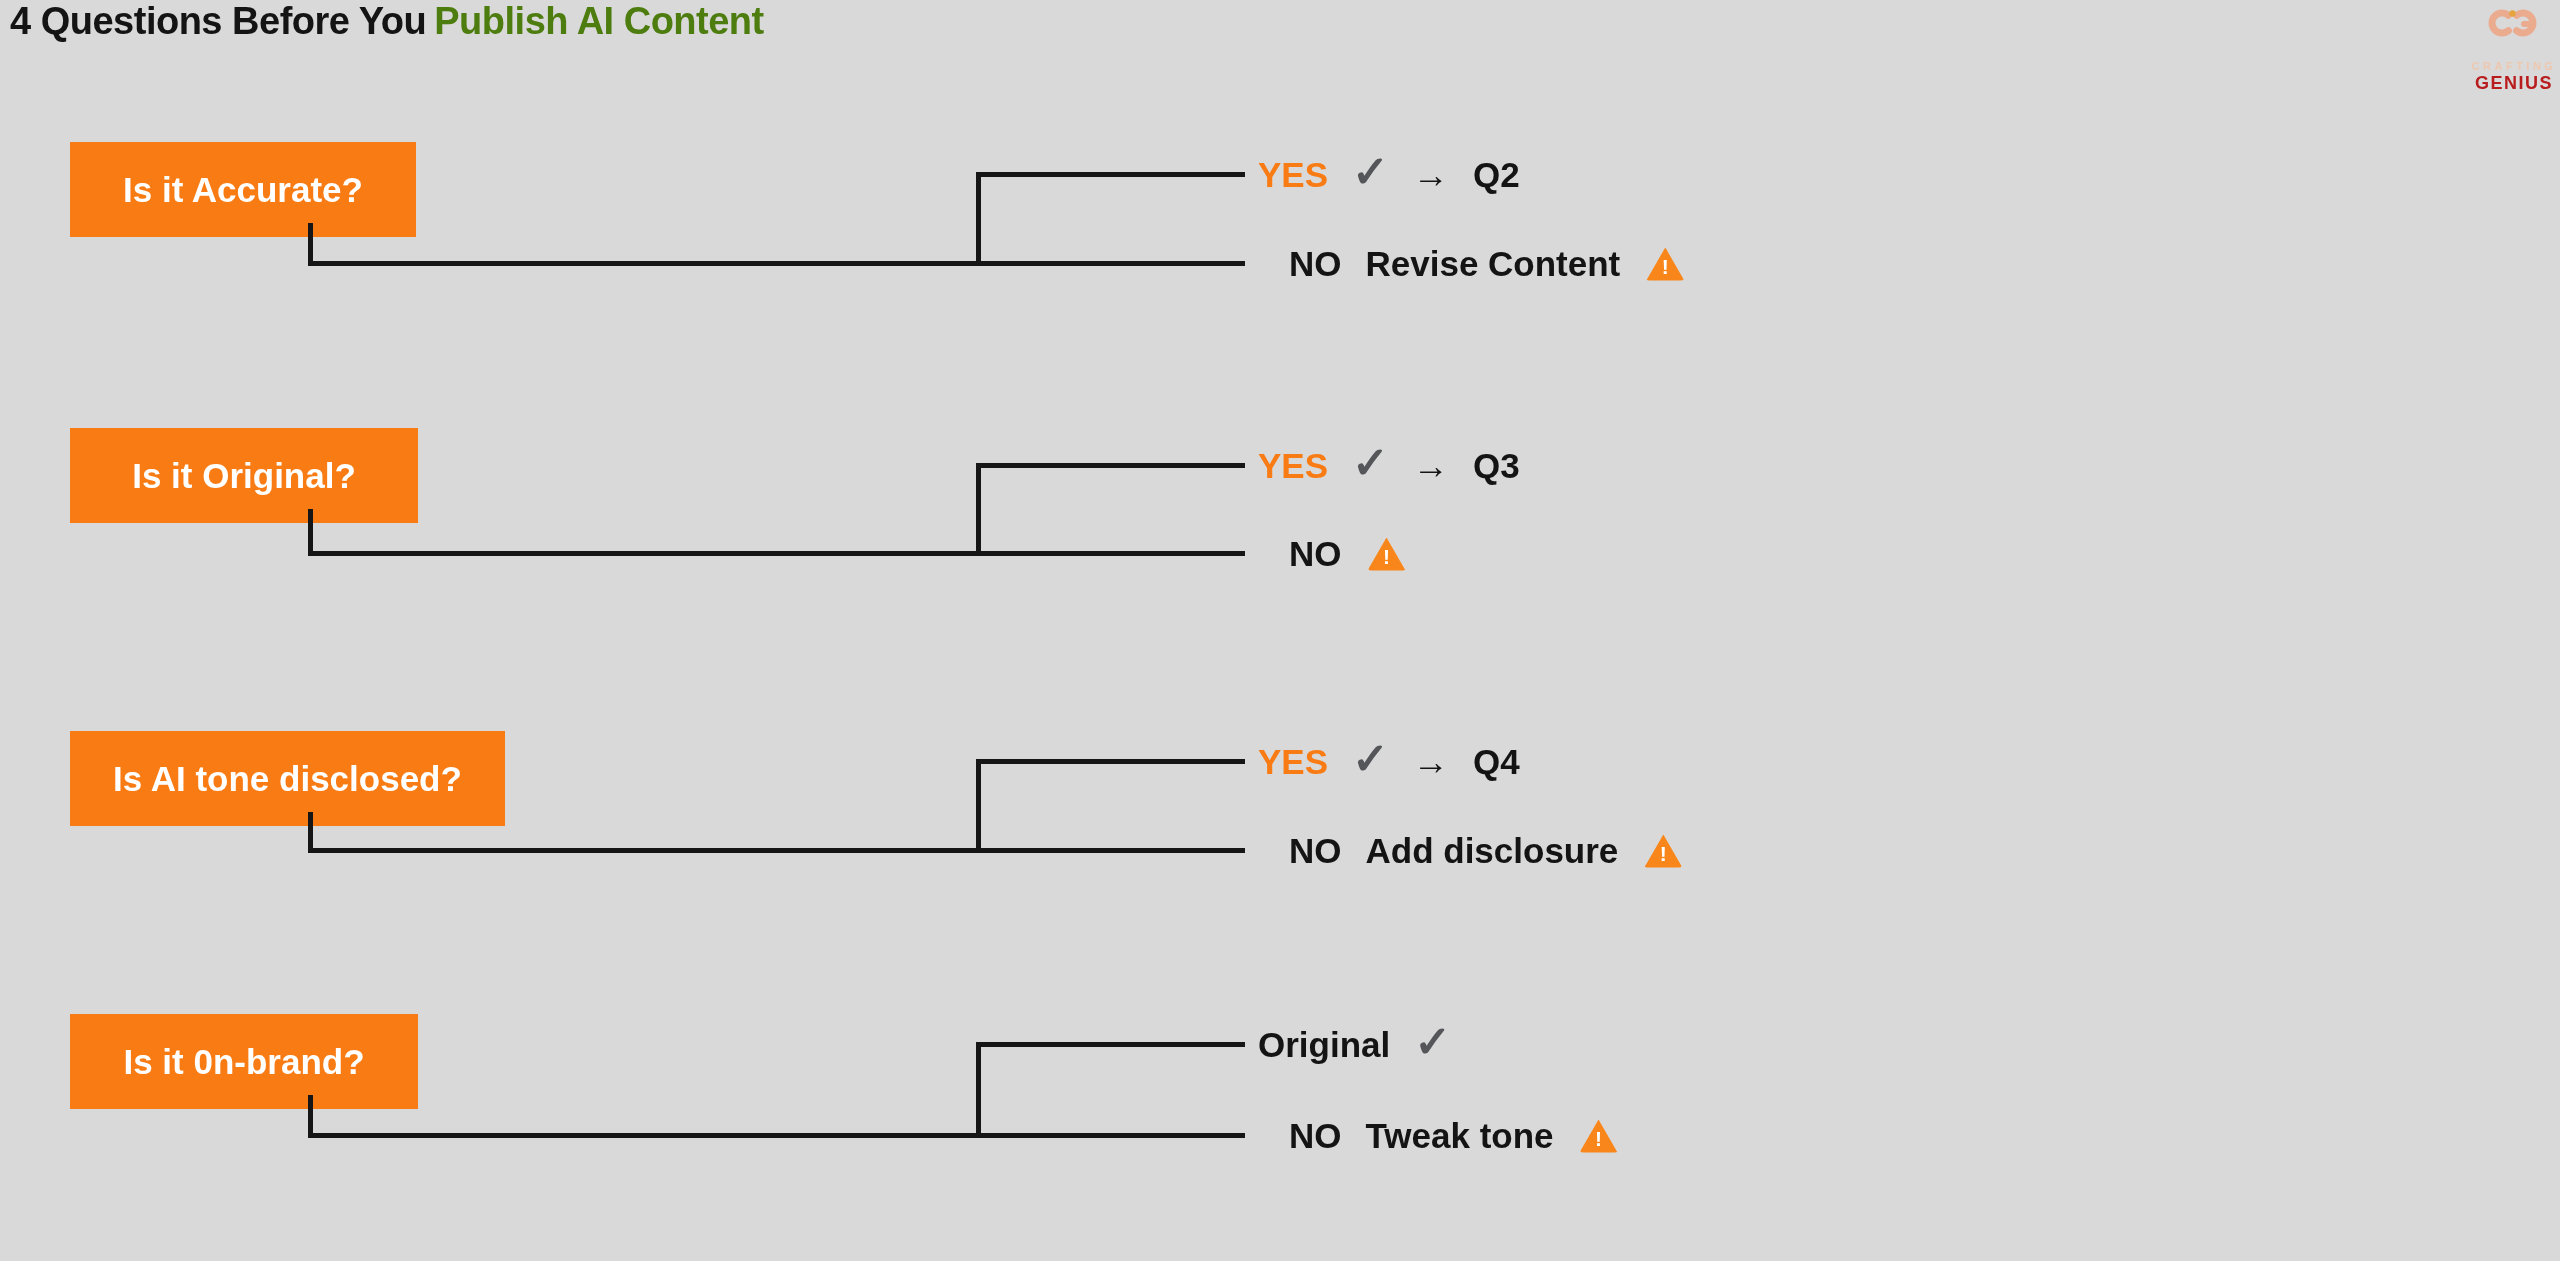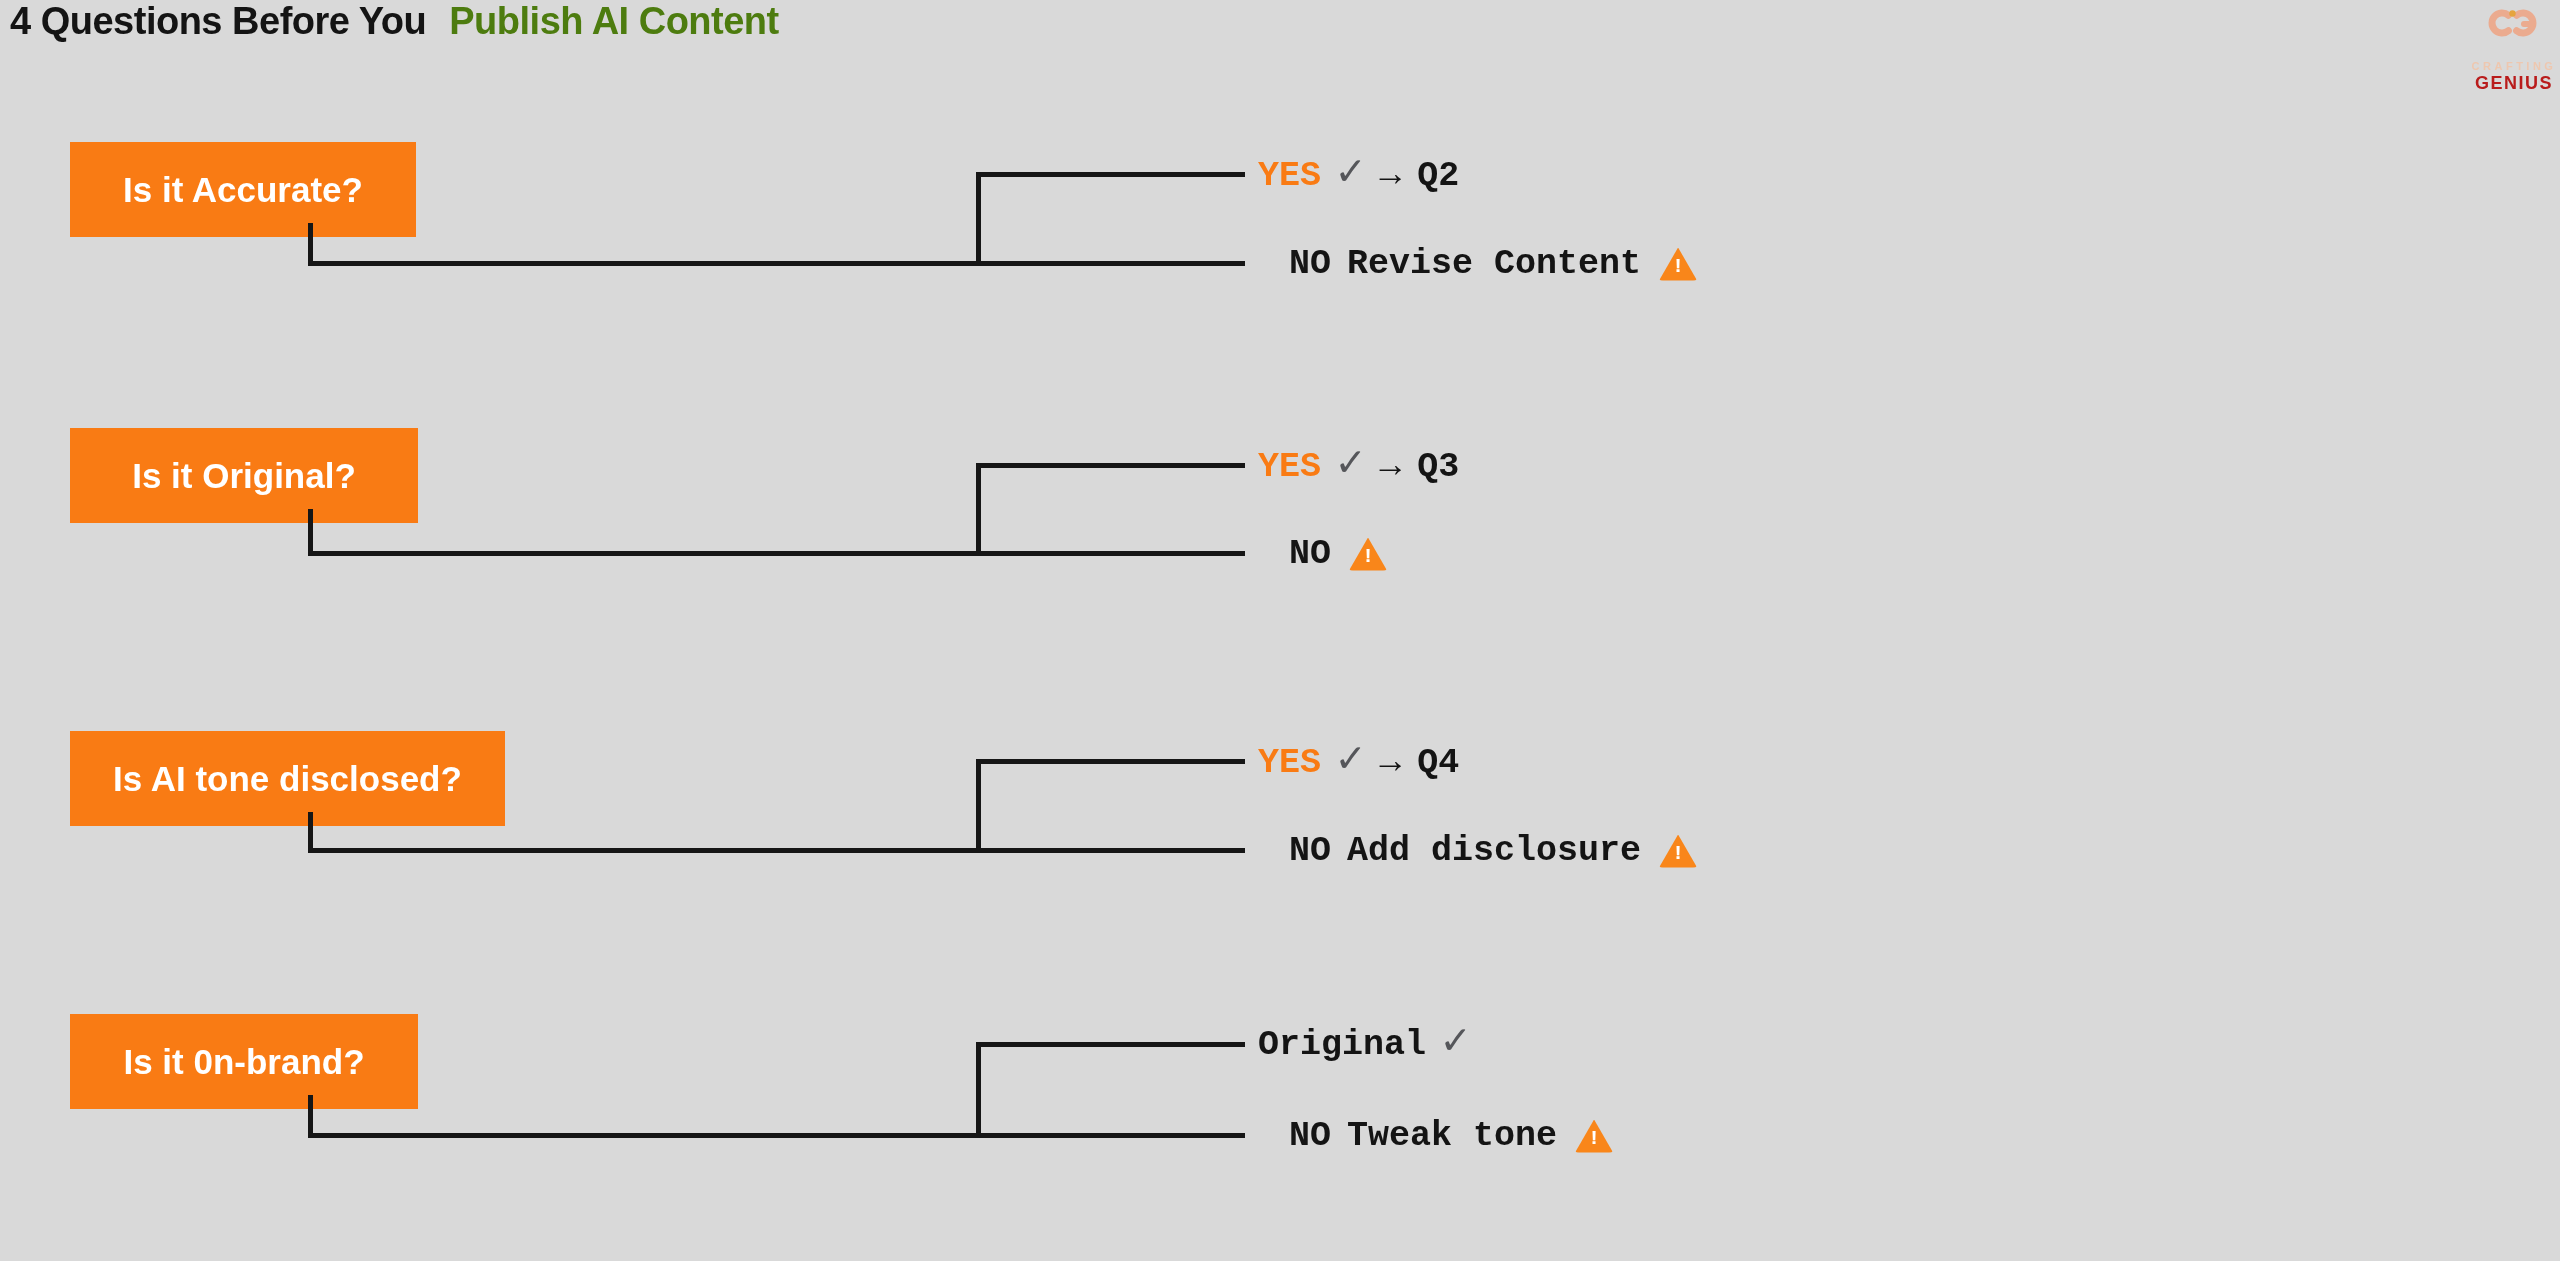--- a/index.html
+++ b/index.html
@@ -7,21 +7,21 @@
     width:2560px;height:1261px;
     background:#D9D9D9;
     font-family:"Liberation Sans",sans-serif;
     position:relative;overflow:hidden;
   }
   
   .title{
     position:absolute;left:10px;top:0px;
     font-size:38px;font-weight:bold;letter-spacing:-0.5px;
     color:#141414;white-space:nowrap;
-    display:flex;gap:23px;
+    display:flex;gap:8px;
   }
   .title .hl{color:#4d7c0f;}
   
   .brand{
     position:absolute;top:8px;right:6px;width:80px;
     display:flex;flex-direction:column;align-items:center;
     user-select:none;
   }
   .brand-top{
     font-size:11px;font-weight:bold;letter-spacing:3.5px;
@@ -44,22 +44,22 @@
     display:flex;align-items:center;justify-content:center;
     white-space:nowrap;
   }
   .line{position:absolute;background:#161616;}
   .stem-v{left:308px;top:81px;width:5px;height:calc(var(--no) - 81px + 5px);}
   .no-h{left:308px;top:var(--no);width:937px;height:5px;}
   .riser-v{left:976px;top:var(--yes);width:5px;height:calc(var(--no) - var(--yes) + 5px);}
   .yes-h{left:976px;top:var(--yes);width:269px;height:5px;}
   .branch-label{
     position:absolute;left:1258px;
-    display:flex;align-items:center;gap:16px;
-    font-size:35px;font-weight:bold;color:#141414;white-space:nowrap;font-family:Liberation Mono, monospace;
+    display:flex;align-items:center;gap:24px;
+    font-size:35px;font-weight:bold;color:#141414;white-space:nowrap;
   }
   .yes-label{top:calc(var(--yes) + 3px);transform:translateY(-50%);}
   .no-label{top:calc(var(--no) + 3px);transform:translateY(-50%);margin-left:31px;}
   .yes-word{color:#F97B14;}
   .s4 .yes-word{color:#141414;}
   .check{color:#55565A;font-size:44px;font-weight:600;line-height:1;margin-top:-6px;}
   .arrow{color:#141414;font-size:36px;}
   
   .warn{
     position:relative;width:38px;height:33px;display:inline-block;

